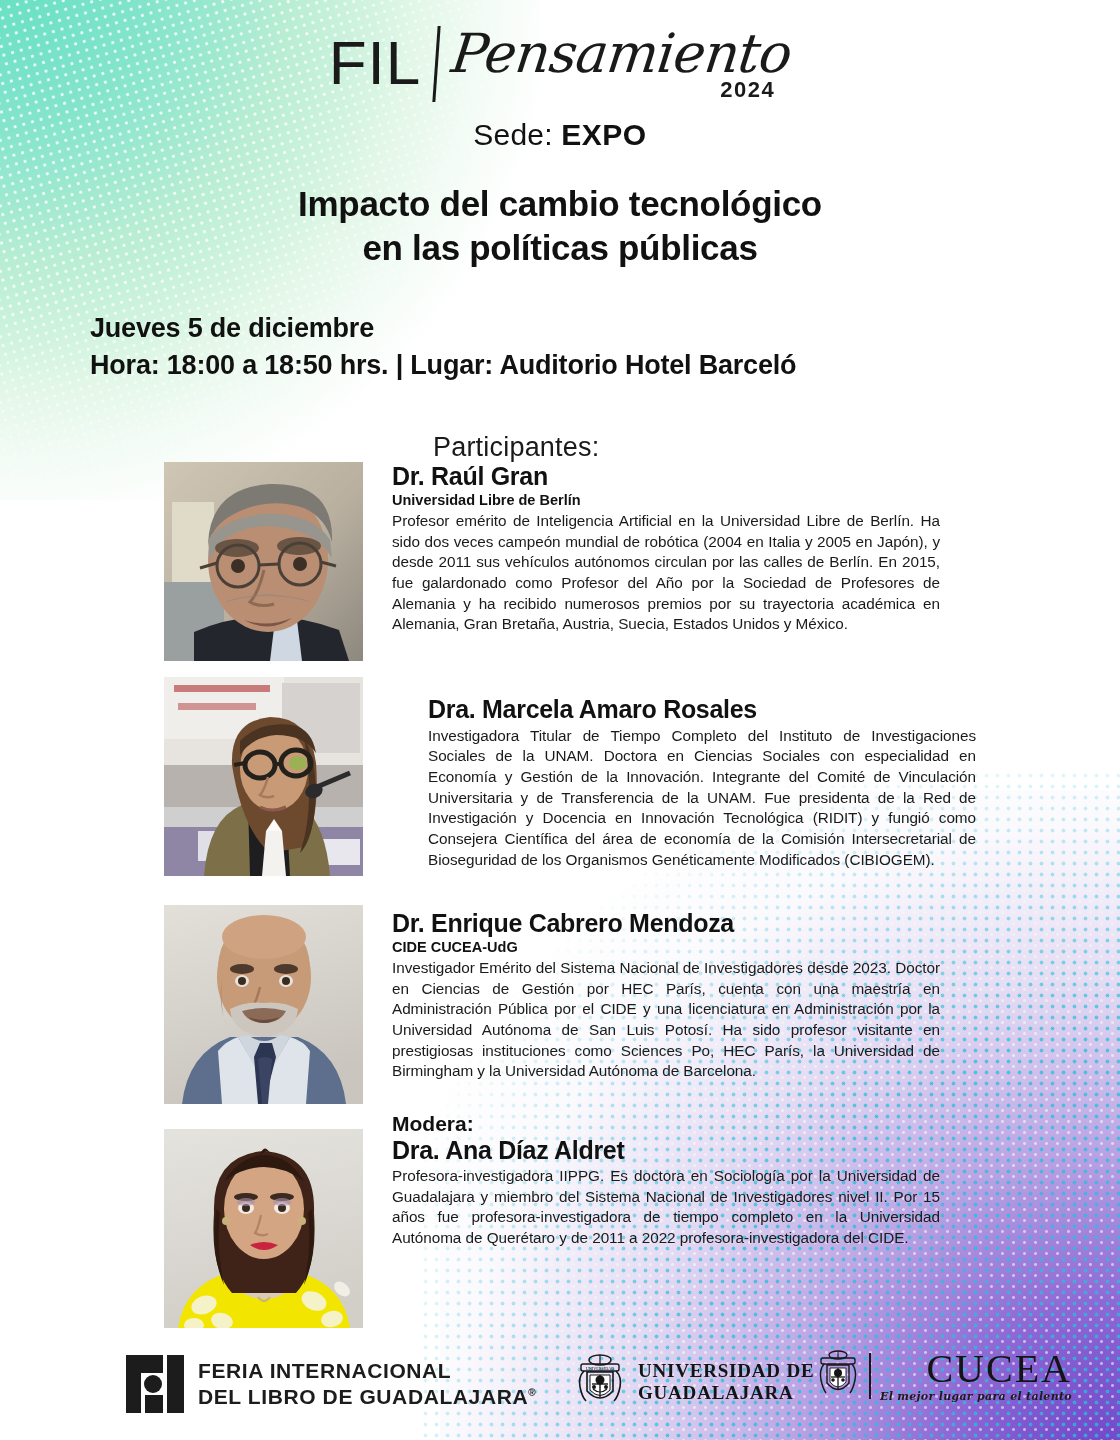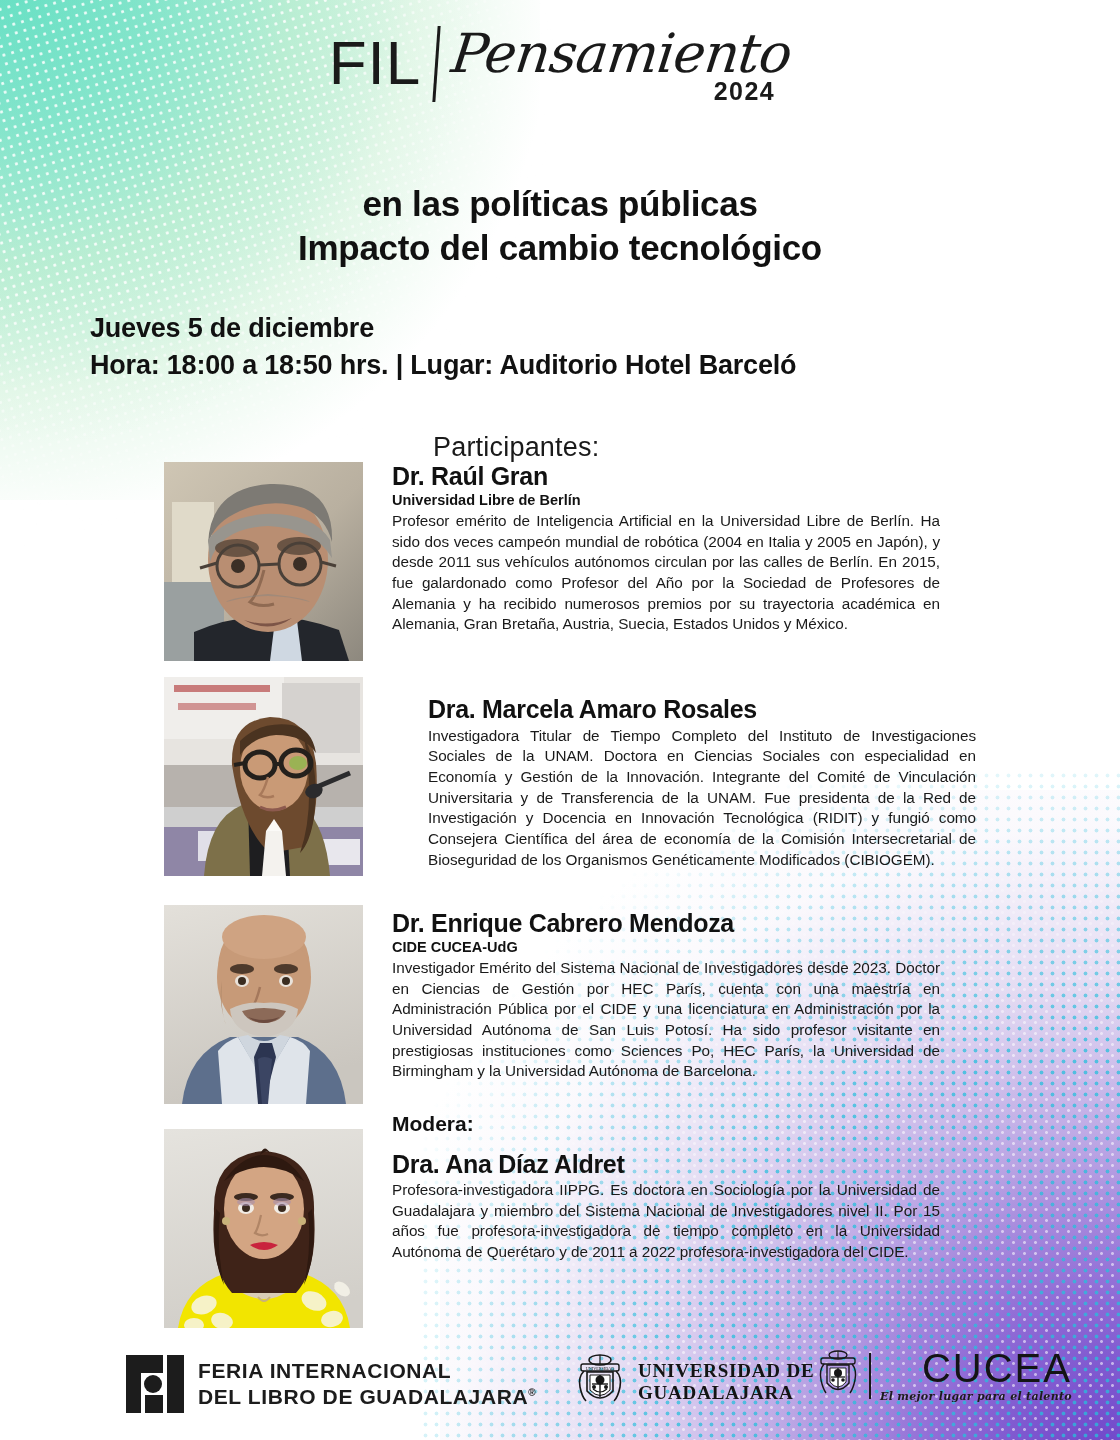--- a/index.html
+++ b/index.html
@@ -169,21 +169,21 @@
     font-size: 54px;
     font-weight: 400;
     color: #1a1a1a;
     line-height: 1.02;
     letter-spacing: -1px;
     transform: skewX(-7deg);
     display: block;
   }
   .logo-year {
     font-family: "Liberation Sans", sans-serif;
-    font-size: 25px;
+    font-size: 22px;
     font-weight: 600;
     letter-spacing: 1.5px;
     color: #1a1a1a;
     display: block;
     text-align: right;
     margin-top: -4px;
     padding-right: 16px;
   }
   .sede-line {
     position: absolute;
@@ -256,21 +256,21 @@
     position: absolute;
     left: 228px;
     top: 0;
     width: 548px;
   }
   .sp-kicker {
     font-size: 21px;
     font-weight: 800;
     color: #111;
     line-height: 1.12;
-    margin-bottom: 14px;
+    margin-bottom: 0;
   }
   .sp-name {
     font-size: 25px;
     font-weight: 800;
     color: #111;
     letter-spacing: -0.3px;
     line-height: 1.14;
   }
   .sp-affil {
     font-size: 14.5px;
@@ -347,20 +347,21 @@
     height: 46px;
     background: #161616;
   }
   .cucea-right { text-align: right; }
   .cucea-name {
     font-size: 40px;
     font-weight: 400;
     color: #141414;
     letter-spacing: 2px;
     line-height: 0.98;
+    font-family: Liberation Serif, serif;
   }
   .cucea-tag {
     font-family: "DejaVu Serif", serif;
     font-style: italic;
     font-size: 11px;
     font-weight: 700;
     color: #1c1c1c;
     letter-spacing: 0.3px;
     margin-top: 1px;
   }
@@ -386,24 +387,28 @@
       <div class="logo-row">
         <div class="logo-fil">FIL</div>
         <div class="logo-bar"></div>
         <div class="logo-script-wrap">
           <span class="logo-script">Pensamiento</span>
           <span class="logo-year">2024</span>
         </div>
       </div>
     </div>
 
+    <div class="sede-line">
+      <span class="sede-label">Sede:</span>
+      <span class="sede-value">EXPO</span>
+    </div>
 
     <div class="event-title">
+      <span>Impacto del cambio tecnológico</span>
       <span>en las políticas públicas</span>
-      <span>Impacto del cambio tecnológico</span>
     </div>
 
     <div class="datetime-block">
       <div class="dt-line">Jueves 5 de diciembre</div>
       <div class="dt-line">Hora: 18:00 a 18:50 hrs. | Lugar:  Auditorio Hotel Barceló</div>
     </div>
 
     <div class="participants-label">Participantes:</div>
 
     <div class="speaker" id="speaker-0">

